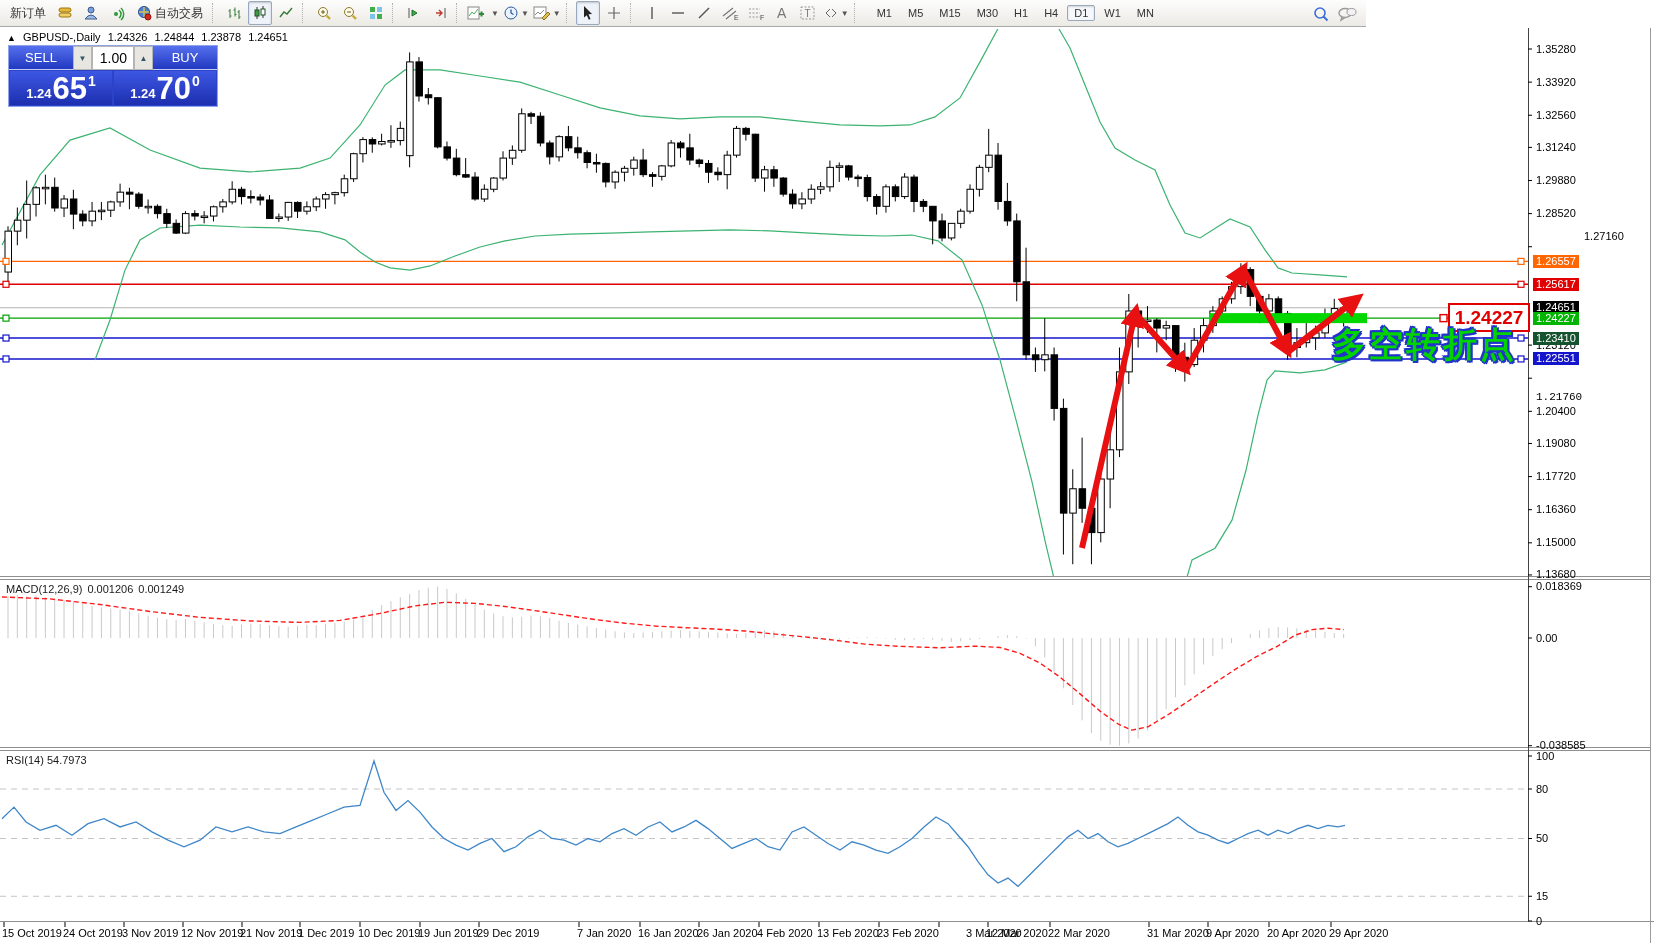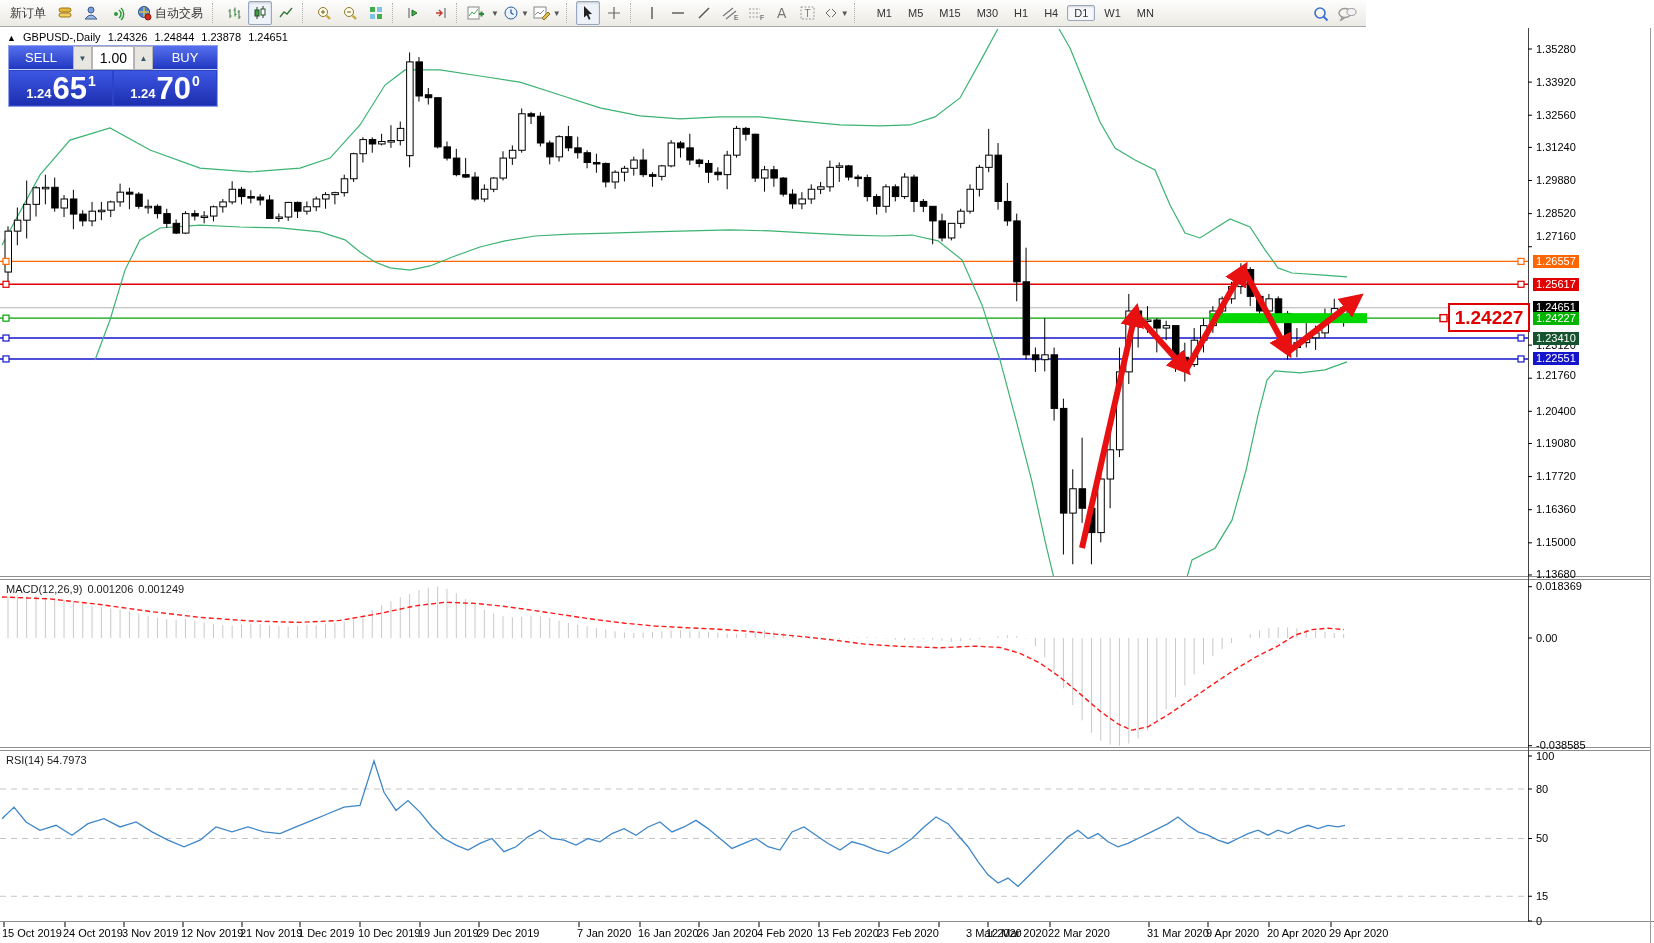--- a/index.html
+++ b/index.html
@@ -821,23 +821,23 @@
     <span>RSI(14) 54.7973</span>
   </div>
 
   <div id="price-axis">
       <div class="px-lbl" style="top: 42.5px; color: rgb(0, 0, 0);">1.35280</div>
       <div class="px-lbl" style="top: 75.616px; color: rgb(0, 0, 0);">1.33920</div>
       <div class="px-lbl" style="top: 108.732px; color: rgb(0, 0, 0);">1.32560</div>
       <div class="px-lbl" style="top: 140.874px; color: rgb(0, 0, 0);">1.31240</div>
       <div class="px-lbl" style="top: 173.99px; color: rgb(0, 0, 0);">1.29880</div>
       <div class="px-lbl" style="top: 207.106px; color: rgb(0, 0, 0);">1.28520</div>
-      <div class="px-lbl" style="top: 230px; color: rgb(0, 0, 0);">1.27160</div>
+      <div class="px-lbl" style="top: 230px; color: rgb(0, 0, 0); margin-left: 48px;">1.27160</div>
       <div class="px-lbl" style="top: 338.596px; color: rgb(0, 0, 0);">1.23120</div>
-      <div class="px-lbl" style="top: 369px; color: rgb(0, 0, 0);">1.21760</div>
+      <div class="px-lbl" style="top: 391px; color: rgb(0, 0, 0); font-family: Liberation Mono, monospace;">1.21760</div>
       <div class="px-lbl" style="top: 404.828px; color: rgb(0, 0, 0);">1.20400</div>
       <div class="px-lbl" style="top: 436.97px; color: rgb(0, 0, 0);">1.19080</div>
       <div class="px-lbl" style="top: 470.086px; color: rgb(0, 0, 0);">1.17720</div>
       <div class="px-lbl" style="top: 503.202px; color: rgb(0, 0, 0);">1.16360</div>
       <div class="px-lbl" style="top: 536.318px; color: rgb(0, 0, 0);">1.15000</div>
       <div class="px-lbl" style="top: 568.46px; color: rgb(0, 0, 0);">1.13680</div>
       <div class="px-lbl" style="top: 254.905px; color: rgb(255, 255, 255); background: rgb(255, 102, 0);">1.26557</div>
       <div class="px-lbl" style="top: 277.794px; color: rgb(255, 255, 255); background: rgb(224, 0, 0);">1.25617</div>
       <div class="px-lbl" style="top: 301.316px; color: rgb(255, 255, 255); background: rgb(0, 0, 0);">1.24651</div>
       <div class="px-lbl" style="top: 311.641px; color: rgb(255, 255, 255); background: rgb(0, 180, 0);">1.24227</div>
@@ -871,14 +871,15 @@
       <div class="ax-lbl" style="left: 937px; top: 927px; margin-left: 29px;">3 Mar 2020</div>
       <div class="ax-lbl" style="left: 986px; top: 927px;">12 Mar 2020</div>
       <div class="ax-lbl" style="left: 1048px; top: 927px;">22 Mar 2020</div>
       <div class="ax-lbl" style="left: 1147px; top: 927px;">31 Mar 2020</div>
       <div class="ax-lbl" style="left: 1206px; top: 927px;">9 Apr 2020</div>
       <div class="ax-lbl" style="left: 1267px; top: 927px;">20 Apr 2020</div>
       <div class="ax-lbl" style="left: 1329px; top: 927px;">29 Apr 2020</div>
     </div>
 
   <div class="callout">1.24227</div>
+  <div class="cn-text">多空转折点</div>
 
 </div>
 
 </body></html>

